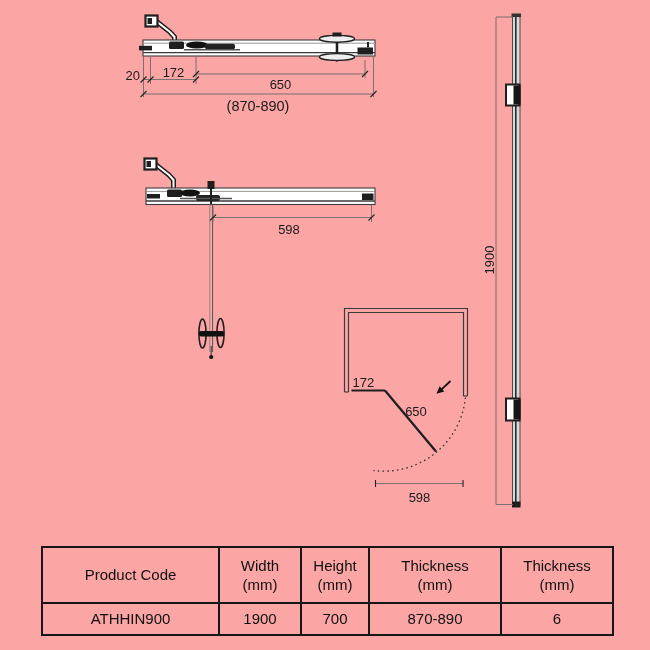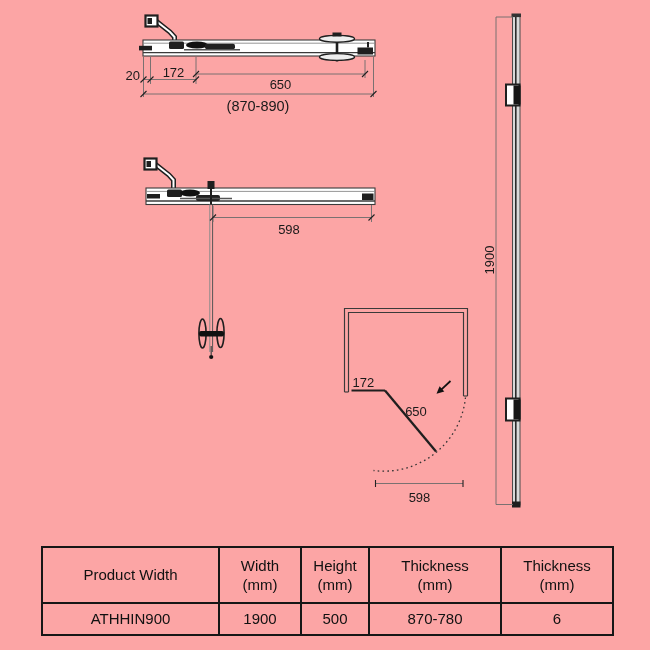--- a/index.html
+++ b/index.html
@@ -176,35 +176,35 @@
   <table class="spec-table">
     <colgroup>
       <col style="width:177px">
         <col style="width:82px">
         <col style="width:68px">
       <col style="width:132px">
         <col style="width:112px">
     </colgroup>
     <thead>
       <tr>
-        <th>Product Width</th>
+        <th>Product Code</th>
         <th>Width
 (mm)</th>
         <th>Height
 (mm)</th>
         <th>Thickness
 (mm)</th>
         <th>Thickness
 (mm)</th>
       </tr>
     </thead>
     <tbody>
       <tr>
         <td>ATHHIN900</td>
         <td>1900</td>
-        <td>500</td>
-        <td>870-780</td>
+        <td>700</td>
+        <td>870-890</td>
         <td>6</td>
       </tr>
     </tbody>
   </table>
 
 </div>
 
 </body></html>

